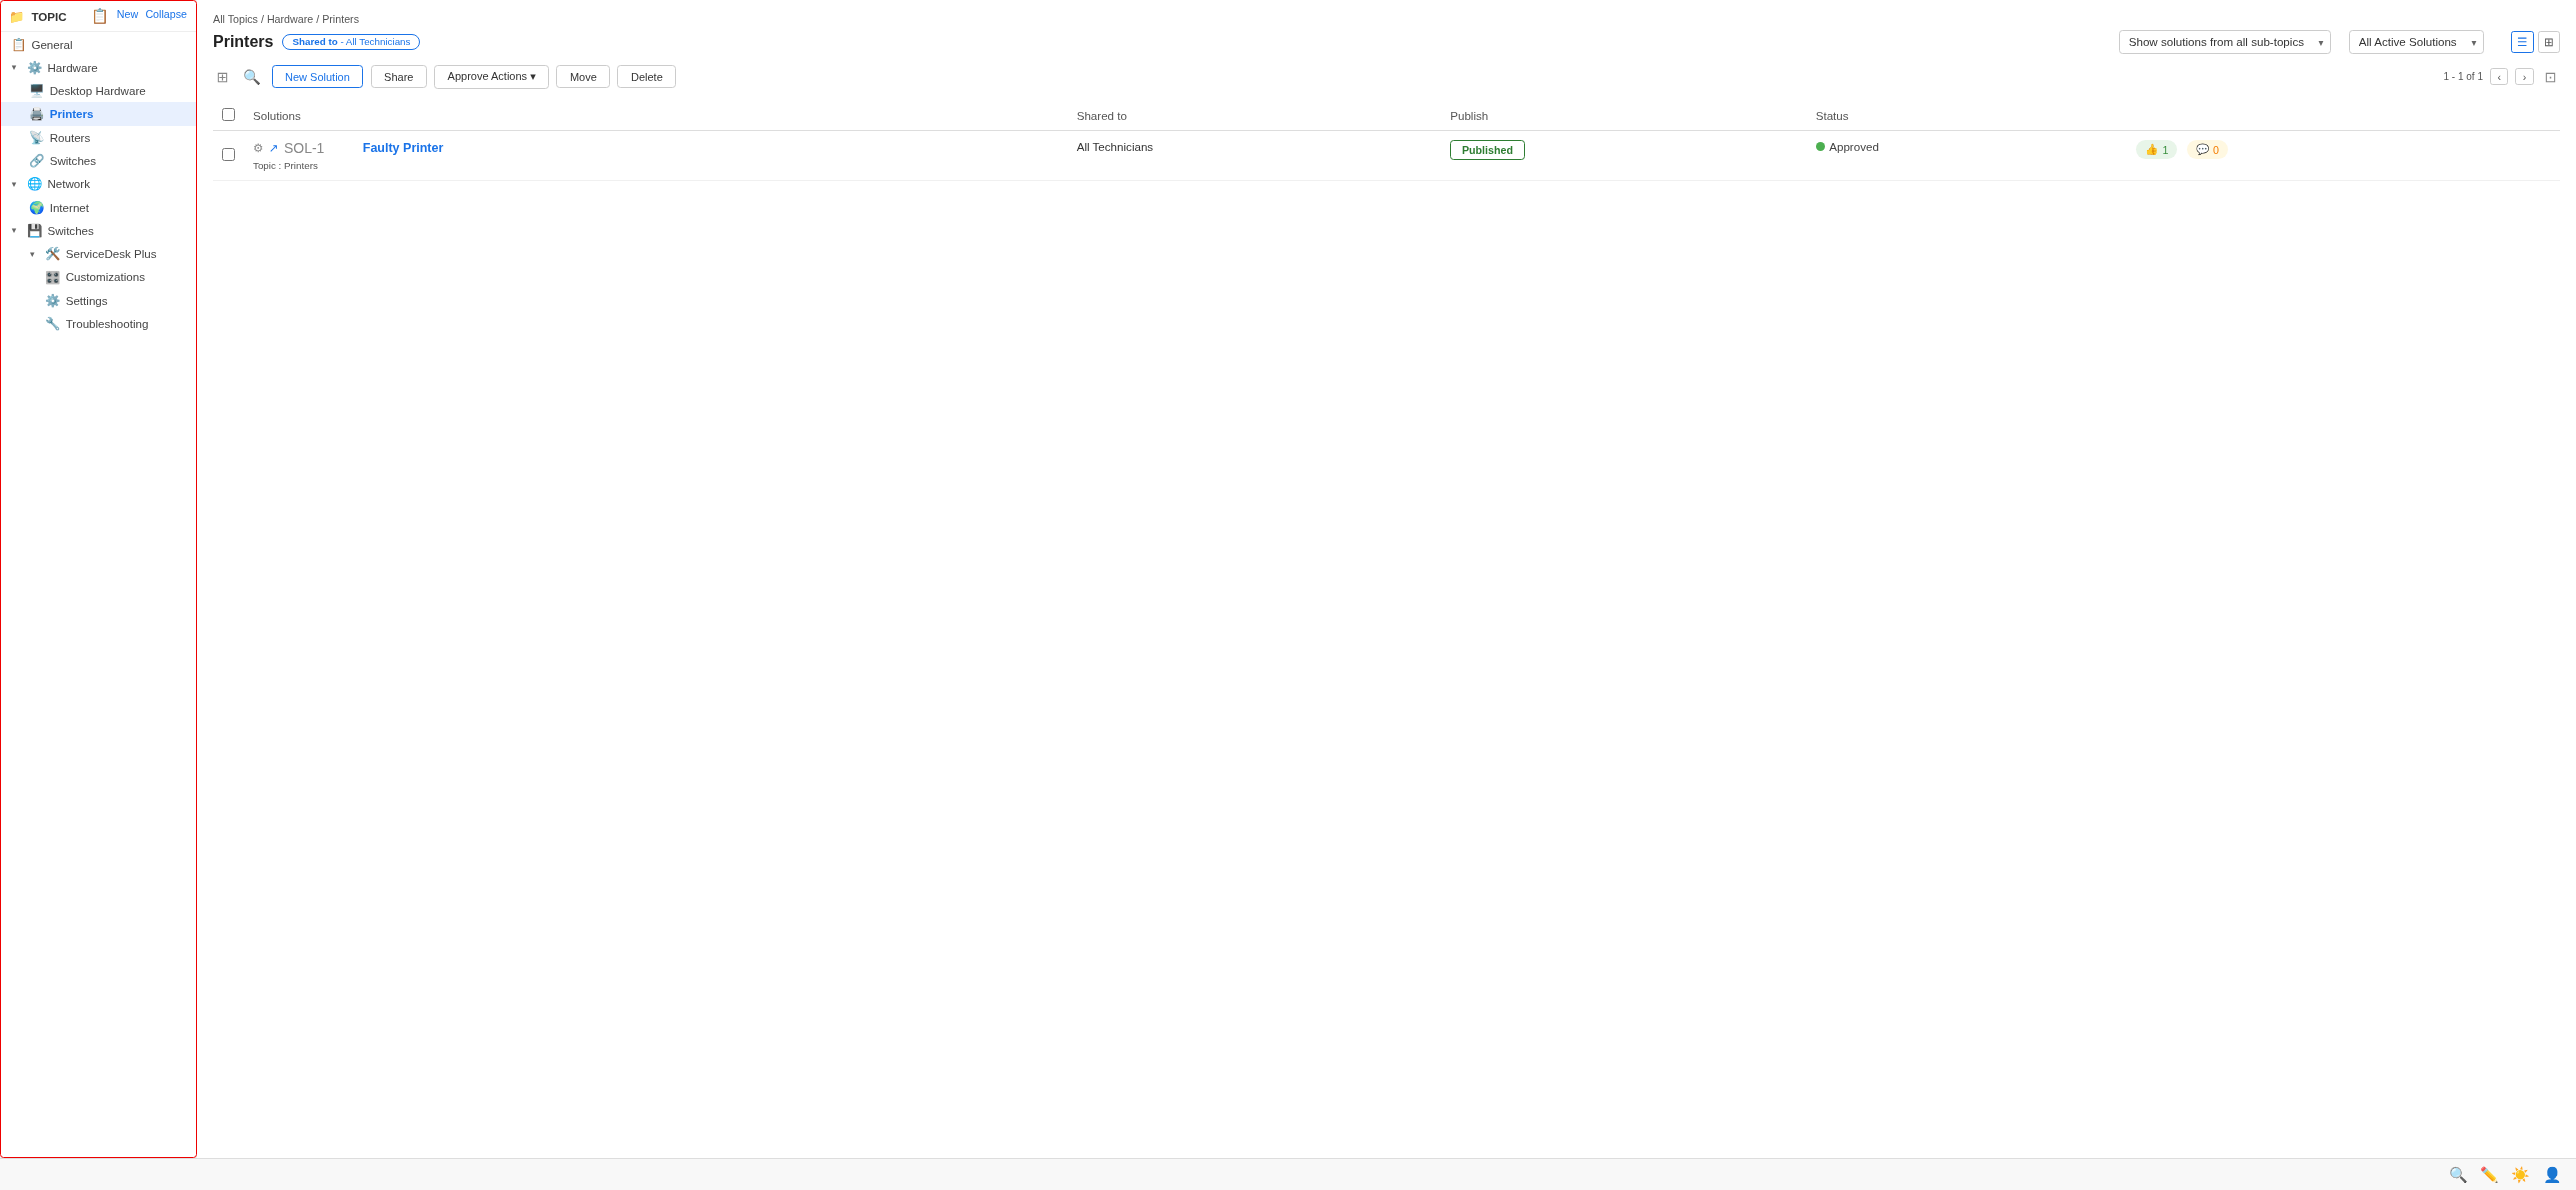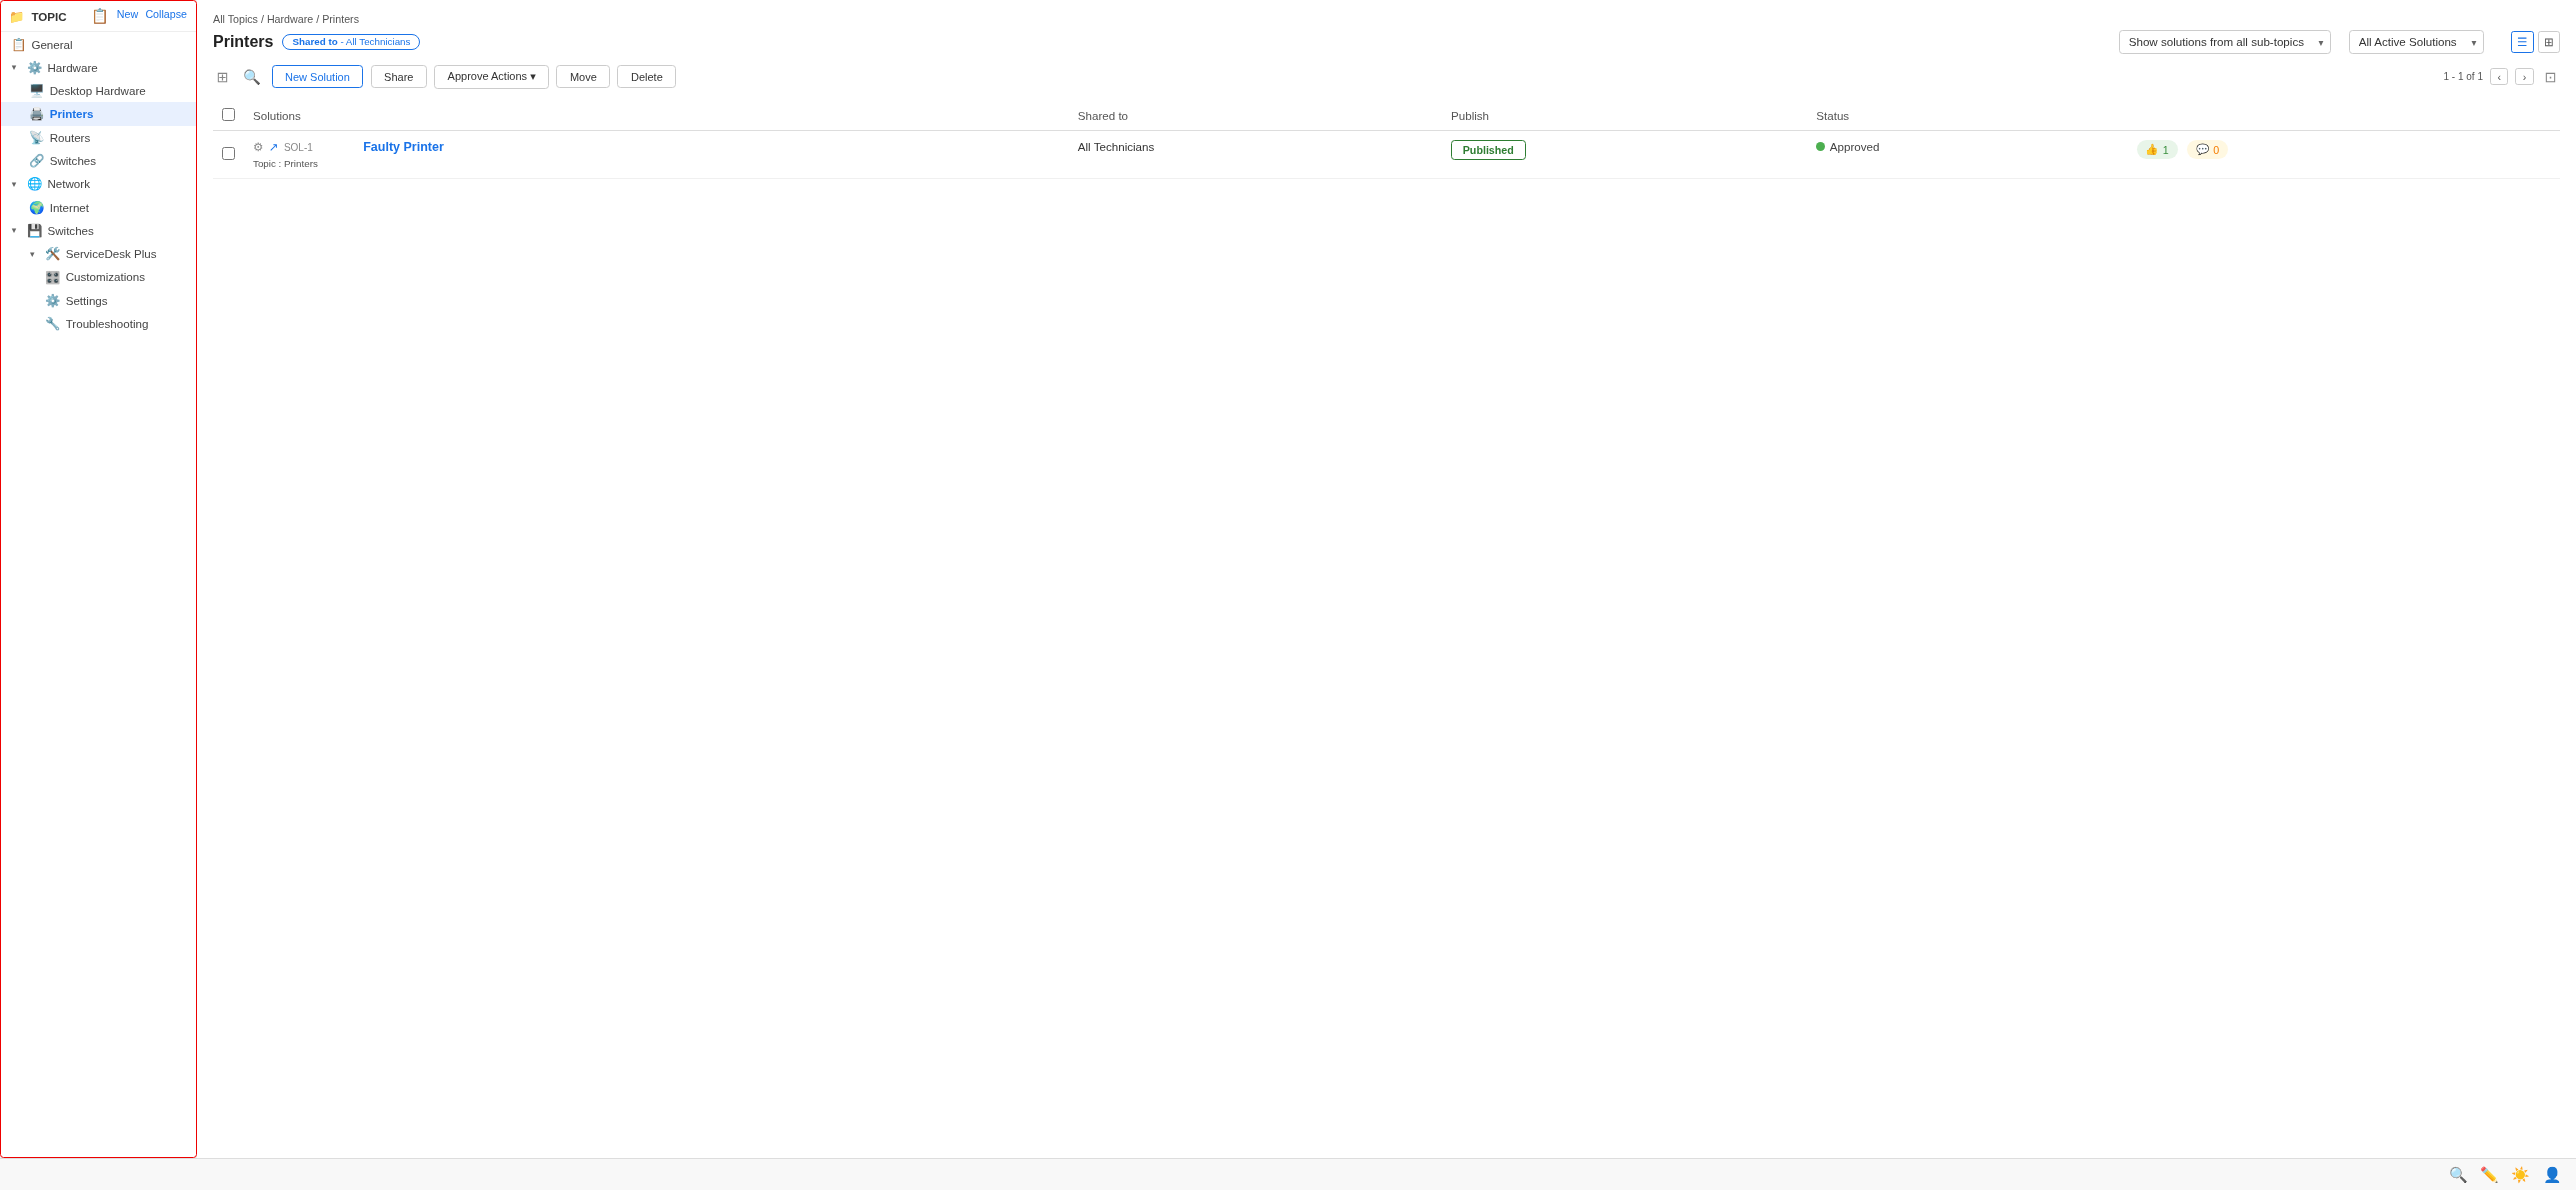--- a/index.html
+++ b/index.html
@@ -216,22 +216,22 @@
       font-weight: normal;
       font-size: 11.6px;
     }
     .solutions-table td {
       padding: 9px 9px;
       border-bottom: 0.9px solid #f0f0f0;
       vertical-align: top;
     }
     .sol-id {
       color: #888;
-      font-size: 10px;
-      margin-right: 21px;
+      font-size: 14px;
+      margin-right: 9px;
     }
     .sol-title {
       font-weight: bold;
       font-size: 12.5px;
       color: #222;
     }
     .sol-topic {
       font-size: 9.8px;
       color: #888;
       margin-top: 1.8px;

